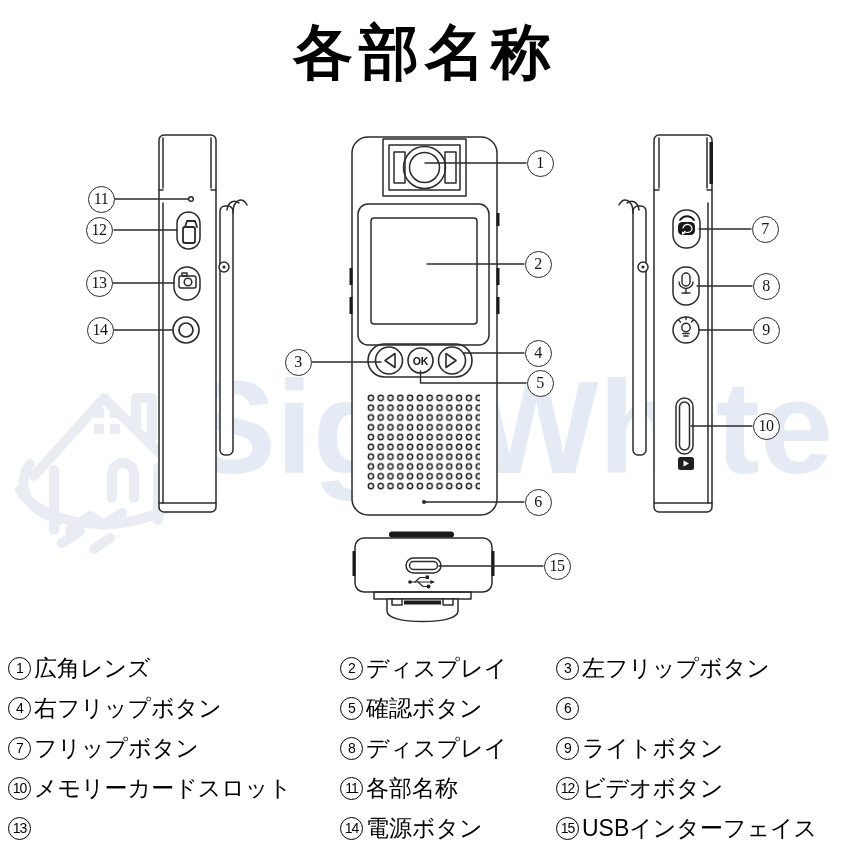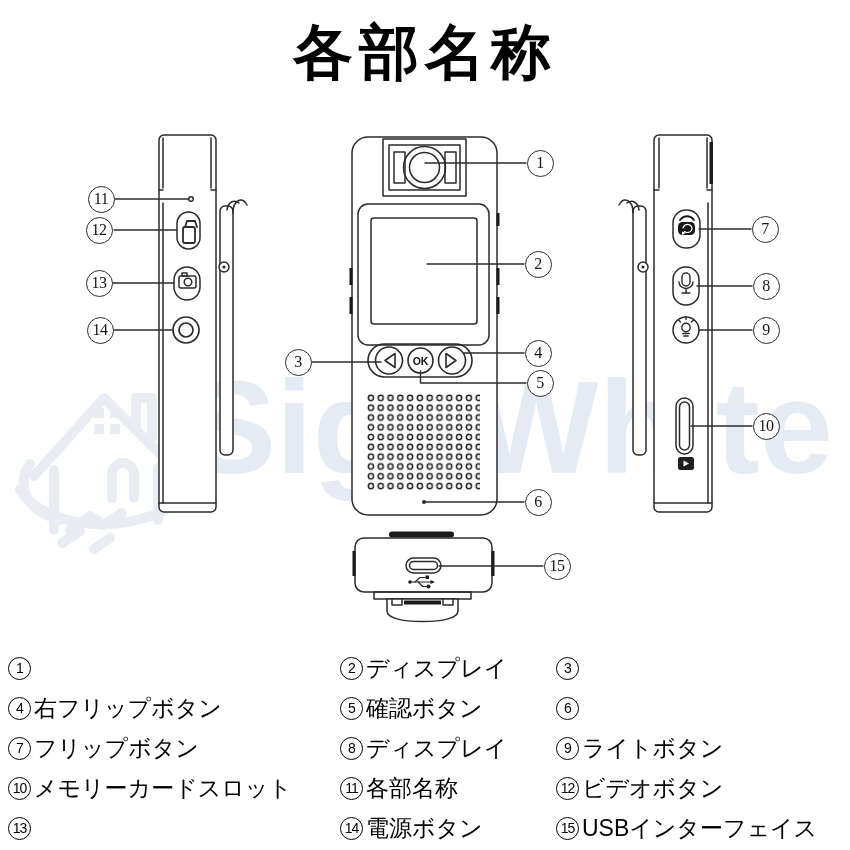--- a/index.html
+++ b/index.html
@@ -264,27 +264,29 @@
         <line x1="439" y1="566" x2="543" y2="566"></line>
       </g>
     </g>
   </svg>
 
   <div class="title">各部名称</div>
 
   <div class="legend">
       <div class="legend-item">
         <span class="cnum">1</span>
+        <span class="llabel">広角レンズ</span>
       </div>
       <div class="legend-item">
         <span class="cnum">2</span>
         <span class="llabel">ディスプレイ</span>
       </div>
       <div class="legend-item">
         <span class="cnum">3</span>
+        <span class="llabel">左フリップボタン</span>
       </div>
       <div class="legend-item">
         <span class="cnum">4</span>
         <span class="llabel">右フリップボタン</span>
       </div>
       <div class="legend-item">
         <span class="cnum">5</span>
         <span class="llabel">確認ボタン</span>
       </div>
       <div class="legend-item">

